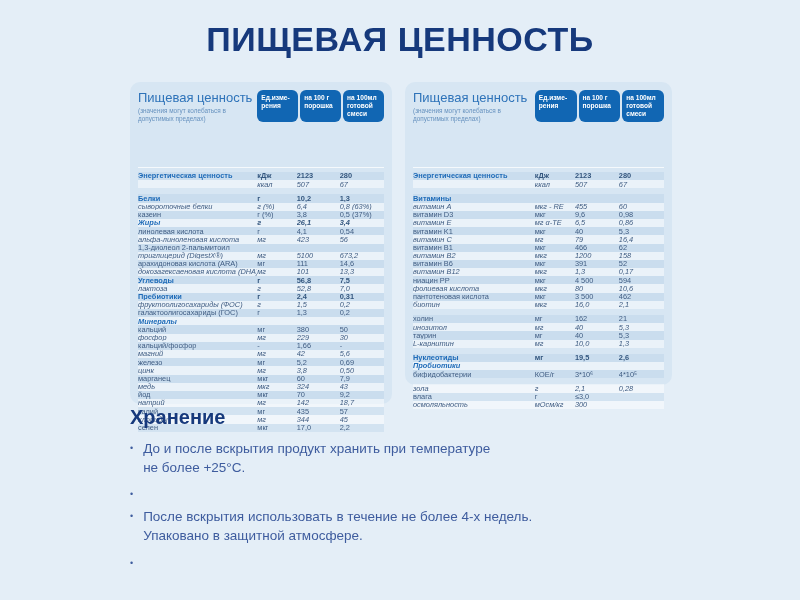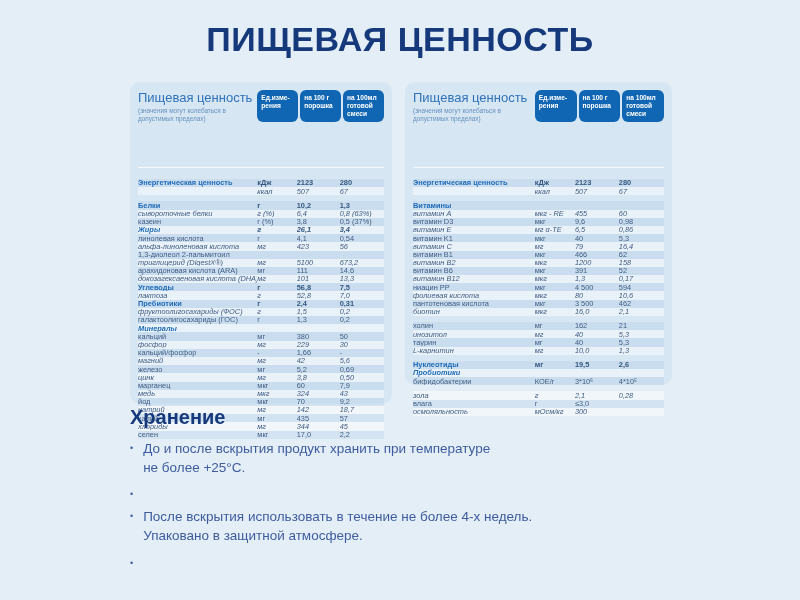--- a/index.html
+++ b/index.html
@@ -22,21 +22,21 @@
   .panel-head{display:flex;justify-content:space-between;align-items:flex-start;margin-bottom:4px;min-height:38px;}
   .head-left{width:47%;}
   .panel-title{font-size:13px;color:#2e73b9;margin:0 0 2px 0;font-weight:400;}
   .panel-subtitle{font-size:6.4px;color:#6792bf;line-height:1.3;white-space:pre-line;}
   .badges{width:51.5%;display:flex;gap:2px;align-items:stretch;}
   .badge{
     flex:1;background:#1166b3;color:#ffffff;border-radius:6px;
     font-size:6.6px;font-weight:700;line-height:1.25;padding:4px 3px 3px 4px;
     white-space:pre-line;box-sizing:border-box;
   }
-  .rows{border-top:1px solid rgba(255,255,255,.75);padding-top:11px;margin-top:39px;}
+  .rows{border-top:1px solid rgba(255,255,255,.75);padding-top:4px;margin-top:39px;}
   .trow{
     display:grid;grid-template-columns:48.5% 16% 17.5% 18%;
     height:8.2px;align-items:center;
     font-size:7.4px;line-height:1;color:#3f5c82;
     background:rgba(171,201,228,.30);
   }
   .trow.light{background:rgba(255,255,255,.48);font-style:italic;}
   .trow span{overflow:hidden;white-space:nowrap;display:block;}
   .trow.section{font-weight:700;color:#33567e;}
   .trow.section .cell-name{color:#1e6bb8;}

